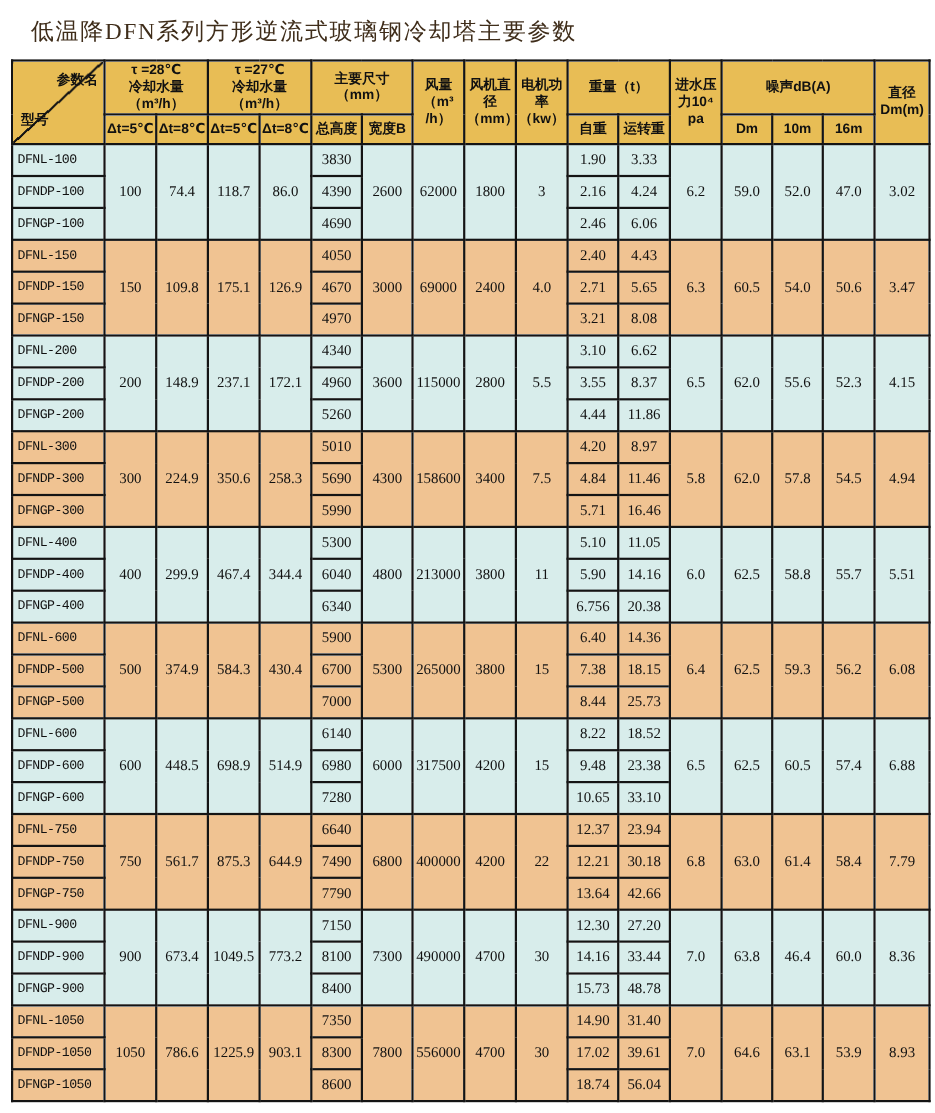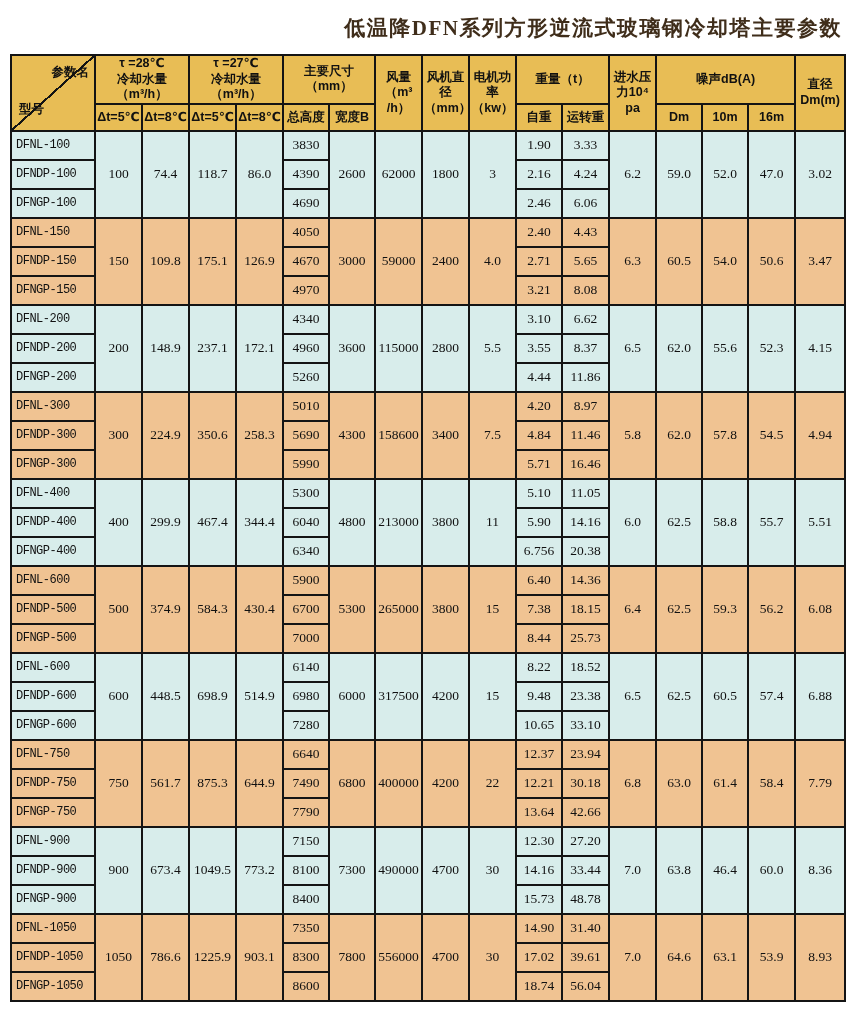--- a/index.html
+++ b/index.html
@@ -12,24 +12,23 @@
   }
   html,body{margin:0;padding:0;background:var(--page-bg);}
   body{
     width:850px;height:1012px;
     font-family:"Liberation Sans","DejaVu Sans",sans-serif;
     color:#111;
     overflow:hidden;
   }
   .page{padding:12px 8px 0 10px;}
   h1.title{
-    font-size:21px;font-weight:bold;color:var(--title-text);
+    font-size:21px;font-weight:normal;color:var(--title-text);
     margin:2px 0 12px 18px;letter-spacing:1.5px;
     font-family:"Liberation Serif","DejaVu Serif",serif;
-    text-align:right;
   }
   table.spec{
     border-collapse:collapse;table-layout:fixed;
     width:834px;
   }
   table.spec th,table.spec td{
     border:2px solid var(--border);
     padding:0 1px;text-align:center;vertical-align:middle;
     overflow:hidden;
   }
@@ -162,21 +161,21 @@
           <td>6.06</td>
         </tr>
         <tr class="tone-orange">
           <td class="model">DFNL-150</td>
           <td rowspan="3">150</td>
           <td rowspan="3">109.8</td>
           <td rowspan="3">175.1</td>
           <td rowspan="3">126.9</td>
           <td>4050</td>
           <td rowspan="3">3000</td>
-          <td rowspan="3">59000</td>
+          <td rowspan="3">69000</td>
           <td rowspan="3">2400</td>
           <td rowspan="3">4.0</td>
           <td>2.40</td>
           <td>4.43</td>
           <td rowspan="3">6.3</td>
           <td rowspan="3">60.5</td>
           <td rowspan="3">54.0</td>
           <td rowspan="3">50.6</td>
           <td rowspan="3">3.47</td>
         </tr>

